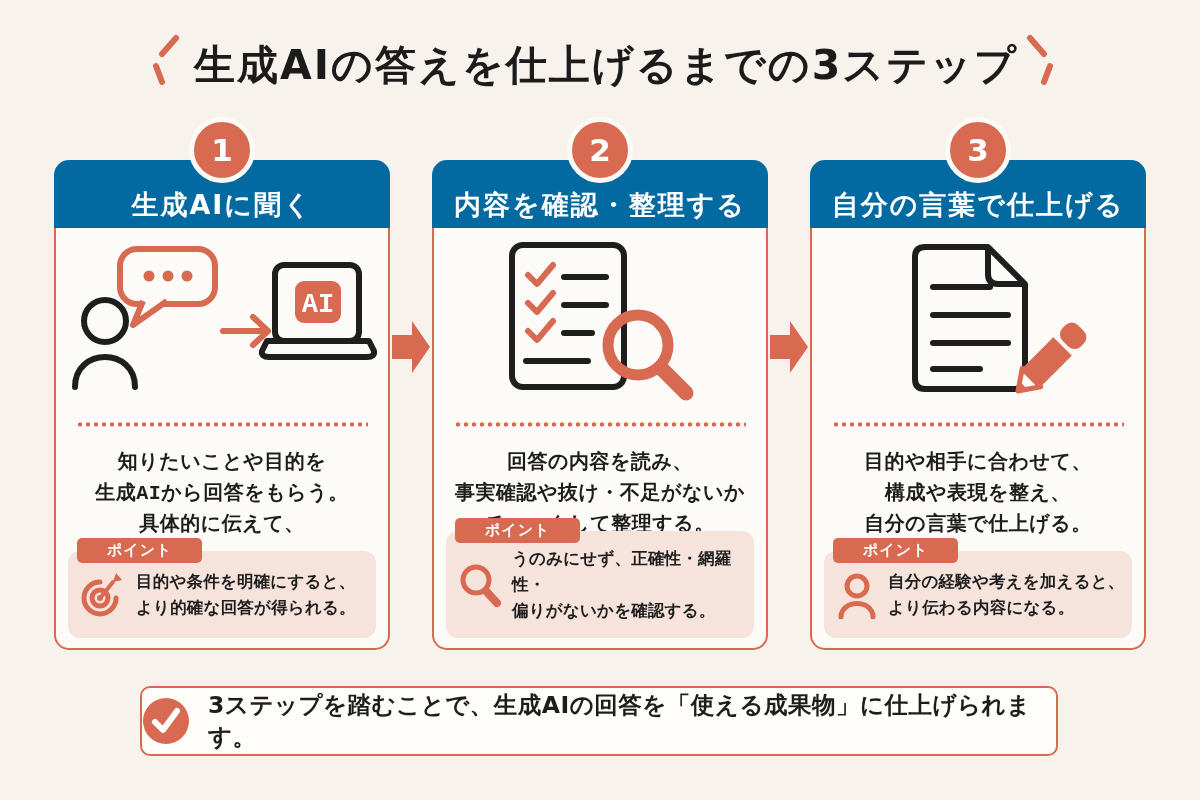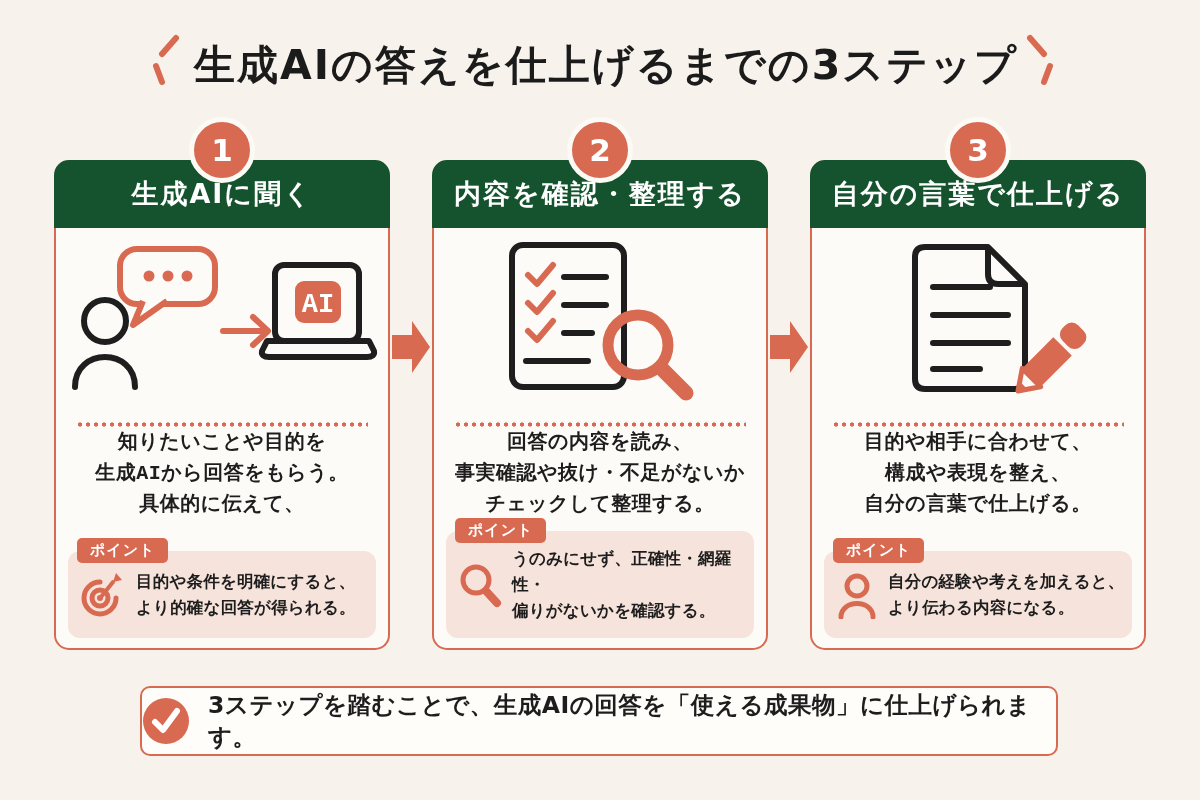--- a/index.html
+++ b/index.html
@@ -25,48 +25,48 @@
   .card{position:absolute;top:160px;width:336px;height:490px;}
   .card.c1{left:54px;} .card.c2{left:432px;} .card.c3{left:810px;}
   .badge{
     position:absolute;top:-43px;left:50%;transform:translateX(-50%);
     width:56px;height:56px;border-radius:50%;
     background:#D96A52;border:5px solid #FCFAF5;
     color:#fff;font-size:31px;font-weight:800;
     display:flex;align-items:center;justify-content:center;z-index:2;
   }
   .card-header{
-    height:68px;background:#14532d;border-radius:15px 15px 0 0;
+    height:68px;background:#0369a1;border-radius:15px 15px 0 0;
     display:flex;align-items:flex-end;justify-content:center;
     color:#fff;font-size:27px;font-weight:800;letter-spacing:2px;
-    padding-bottom:16px;box-sizing:border-box;
+    padding-bottom:5px;box-sizing:border-box;
   }
   .card-body{
     position:absolute;top:68px;bottom:0;left:0;right:0;
     background:#FDFBF7;border:2px solid #D96A52;border-top:none;
     border-radius:0 0 15px 15px;box-sizing:border-box;font-family:Liberation Mono, monospace;
   }
   .illustration{height:188px;display:flex;align-items:center;justify-content:center;margin-top:4px;}
   .divider{
     height:5px;margin:2px 20px 0 20px;
     background-image:radial-gradient(circle,#D96A52 1.9px,transparent 2.3px);
     background-size:8px 5px;background-repeat:repeat-x;background-position:0 50%;
   }
-  .desc{margin-top:0;text-align:center;font-size:20px;font-weight:700;line-height:31px;letter-spacing:0.5px;}
+  .desc{margin-top:20px;text-align:center;font-size:20px;font-weight:700;line-height:31px;letter-spacing:0.5px;}
 
   .point-wrap{position:absolute;left:12px;right:12px;bottom:10px;}
   .point-box{
     background:#F6E3DB;border-radius:12px;
     padding:16px 0 13px 12px;
     display:flex;align-items:center;gap:10px;min-height:58px;
   }
   .point-tag{
     position:absolute;top:-13px;left:9px;
     background:#D96A52;color:#fff;font-size:15px;font-weight:700;
-    padding:3px 13px;border-radius:5px;letter-spacing:1px;
+    padding:3px 30px;border-radius:5px;letter-spacing:1px;
   }
   .point-text{font-size:16.5px;font-weight:700;line-height:26px;letter-spacing:0.2px;}
   .point-icon{flex:0 0 auto;display:flex;}
 
   
   .step-arrow{position:absolute;top:320px;}
   .step-arrow.a1{left:392px;} .step-arrow.a2{left:770px;}
 
   
   .footer-banner{

